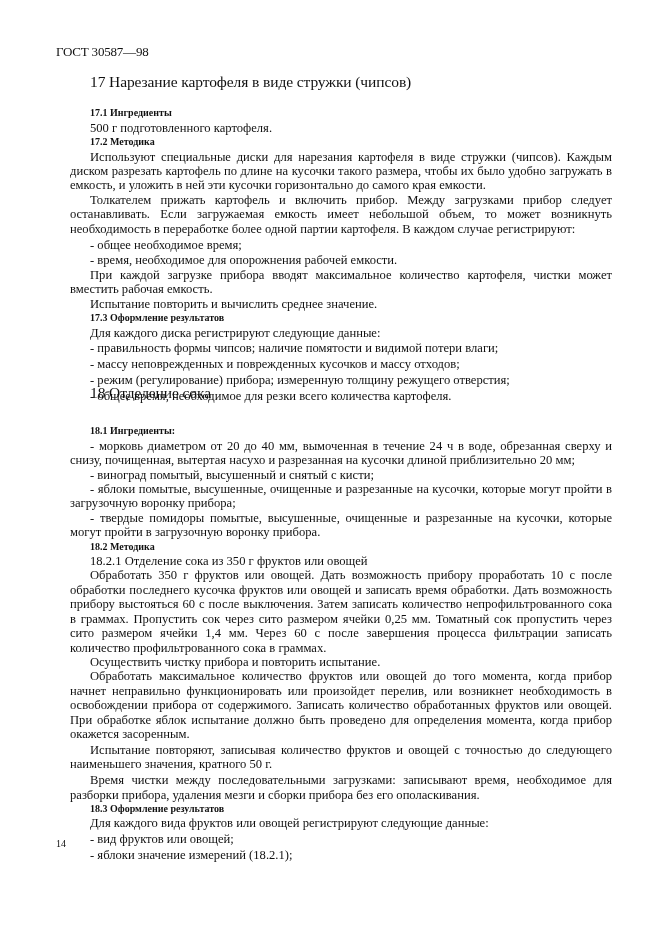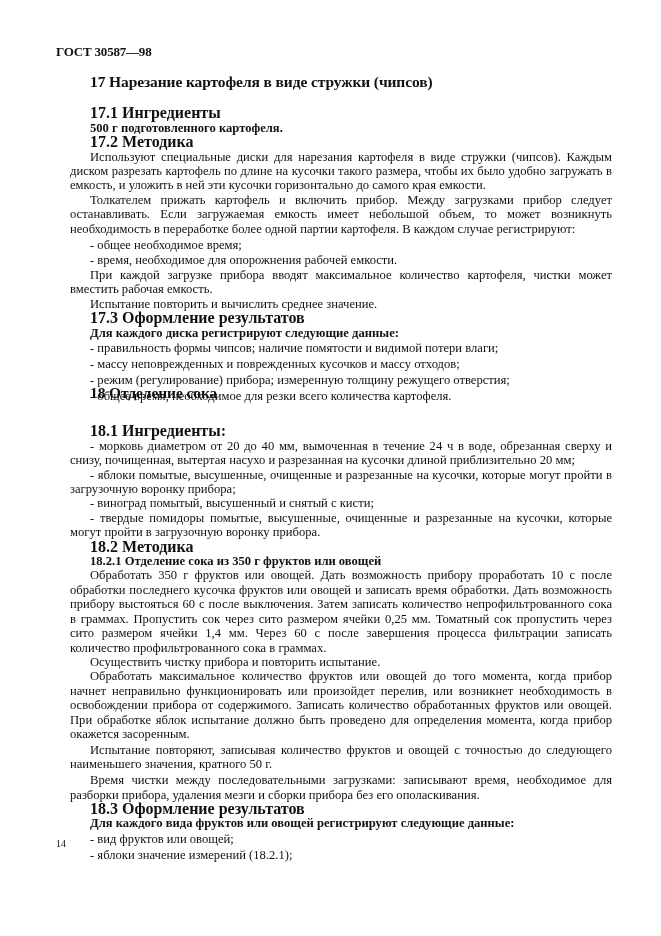--- a/index.html
+++ b/index.html
@@ -1,24 +1,24 @@
 <!DOCTYPE html>
 <html><head>
 <meta charset="utf-8">
 <style>
   html, body { margin:0; padding:0; background:#fff; }
   body { width:661px; height:936px; position:relative; overflow:hidden;
          font-family:"Liberation Serif","DejaVu Serif",serif; color:#111; }
   .page { position:absolute; left:0; top:0; width:661px; height:936px; }
-  .doc-id { position:absolute; left:56px; top:44px; font-size:13px; font-weight:bold; letter-spacing:-0.2px; }
+  .doc-id { position:absolute; left:56px; top:44px; font-size:13px; font-weight:normal; letter-spacing:-0.2px; }
   .col { position:absolute; left:70px; width:542px; font-size:12.6px; line-height:14.4px; }
-  .h1 { font-size:15.5px; font-weight:bold; letter-spacing:-0.1px; margin-left:20px; }
-  .h2 { font-weight:bold; font-size:16px; margin-left:20px; }
+  .h1 { font-size:15.5px; font-weight:normal; letter-spacing:-0.1px; margin-left:20px; }
+  .h2 { font-weight:bold; font-size:10px; margin-left:20px; }
   .p { text-align:justify; text-indent:20px; margin:0; }
-  .ind { margin-left:20px;font-weight:bold; }
+  .ind { margin-left:20px; }
   .li { margin-left:20px; margin-top:1.5px; }
   .li2 { text-indent:20px; text-align:justify; margin-top:0; }
   .pageno { position:absolute; left:56px; top:838px; font-size:10px; }
 </style>
 </head>
 <body>
 
 <div class="page">
   <div class="doc-id">ГОСТ 30587—98</div>
 
@@ -40,22 +40,22 @@
     <div class="li">- массу неповрежденных и поврежденных кусочков и массу отходов;</div>
     <div class="li">- режим (регулирование) прибора; измеренную толщину режущего отверстия;</div>
     <div class="li">- общее время, необходимое для резки всего количества картофеля.</div>
   </div>
 
   <div class="col" style="top:386px;">
     <div class="h1">18  Отделение сока</div>
     <div style="height:24px"></div>
     <div class="h2">18.1  Ингредиенты:</div>
     <div class="li2">- морковь диаметром от 20 до 40 мм, вымоченная в течение 24 ч в воде, обрезанная сверху и снизу, почищенная, вытертая насухо и разрезанная на кусочки длиной приблизительно 20 мм;</div>
+    <div class="li2">- виноград помытый, высушенный и снятый с кисти;</div>
     <div class="li2">- яблоки помытые, высушенные, очищенные и разрезанные на кусочки, которые могут пройти в загрузочную воронку прибора;</div>
-    <div class="li2">- виноград помытый, высушенный и снятый с кисти;</div>
     <div class="li2">- твердые помидоры помытые, высушенные, очищенные и разрезанные на кусочки, которые могут пройти в загрузочную воронку прибора.</div>
     <div class="h2">18.2  Методика</div>
     <div class="ind">18.2.1  Отделение сока из 350 г фруктов или овощей</div>
     <p class="p">Обработать 350 г фруктов или овощей. Дать возможность прибору проработать 10 с после обработки последнего кусочка фруктов или овощей и записать время обработки. Дать возможность прибору выстояться 60 с после выключения. Затем записать количество непрофильтрованного сока в граммах. Пропустить сок через сито размером ячейки 0,25 мм. Томатный сок пропустить через сито размером ячейки 1,4 мм. Через 60 с после завершения процесса фильтрации записать количество профильтрованного сока в граммах.</p>
     <p class="p">Осуществить чистку прибора и повторить испытание.</p>
     <p class="p">Обработать максимальное количество фруктов или овощей до того момента, когда прибор начнет неправильно функционировать или произойдет перелив, или возникнет необходимость в освобождении прибора от содержимого. Записать количество обработанных фруктов или овощей. При обработке яблок испытание должно быть проведено для определения момента, когда прибор окажется засоренным.</p>
     <p class="p" style="margin-top:1.5px">Испытание повторяют, записывая количество фруктов и овощей с точностью до следующего наименьшего значения, кратного 50 г.</p>
     <p class="p" style="margin-top:1.5px">Время чистки между последовательными загрузками: записывают время, необходимое для разборки прибора, удаления мезги и сборки прибора без его ополаскивания.</p>
     <div class="h2">18.3  Оформление результатов</div>
     <div class="ind">Для каждого вида фруктов или овощей регистрируют следующие данные:</div>

